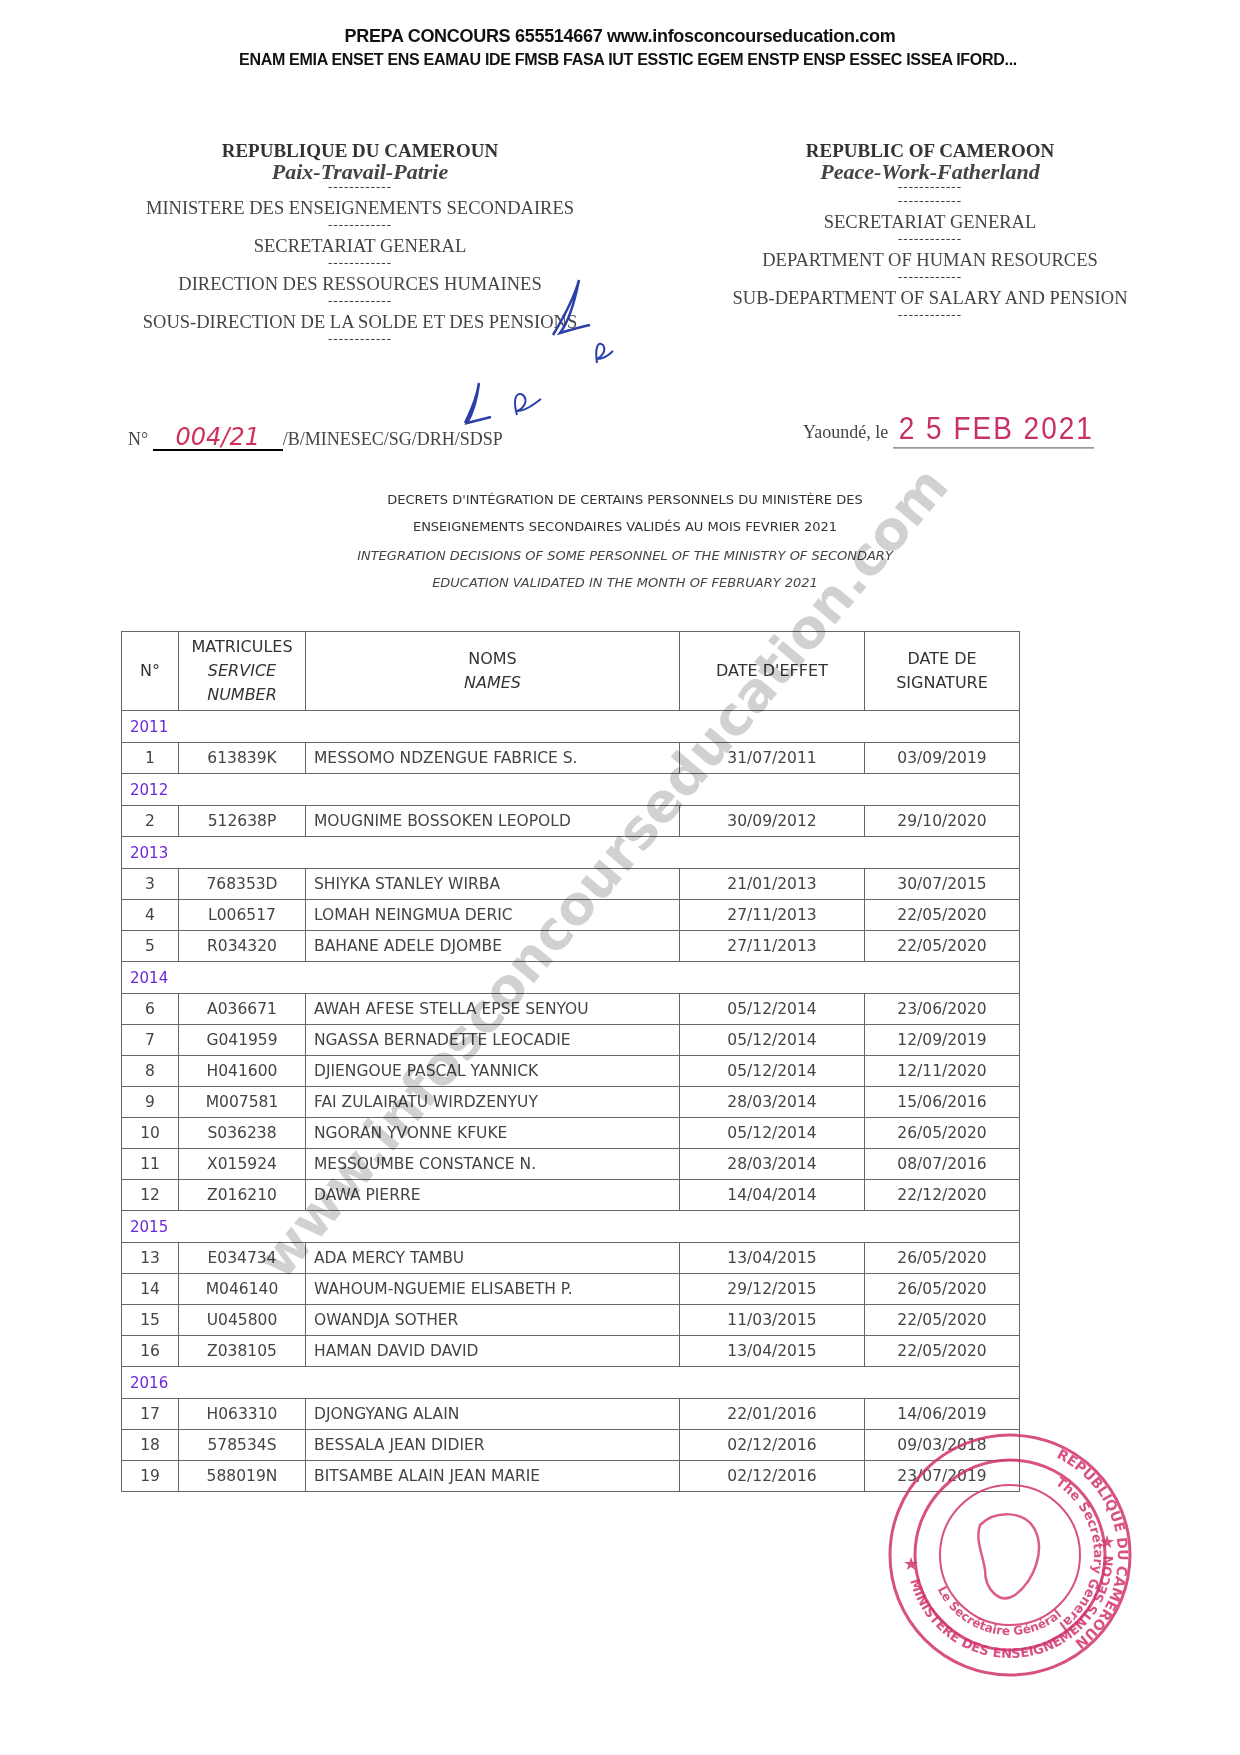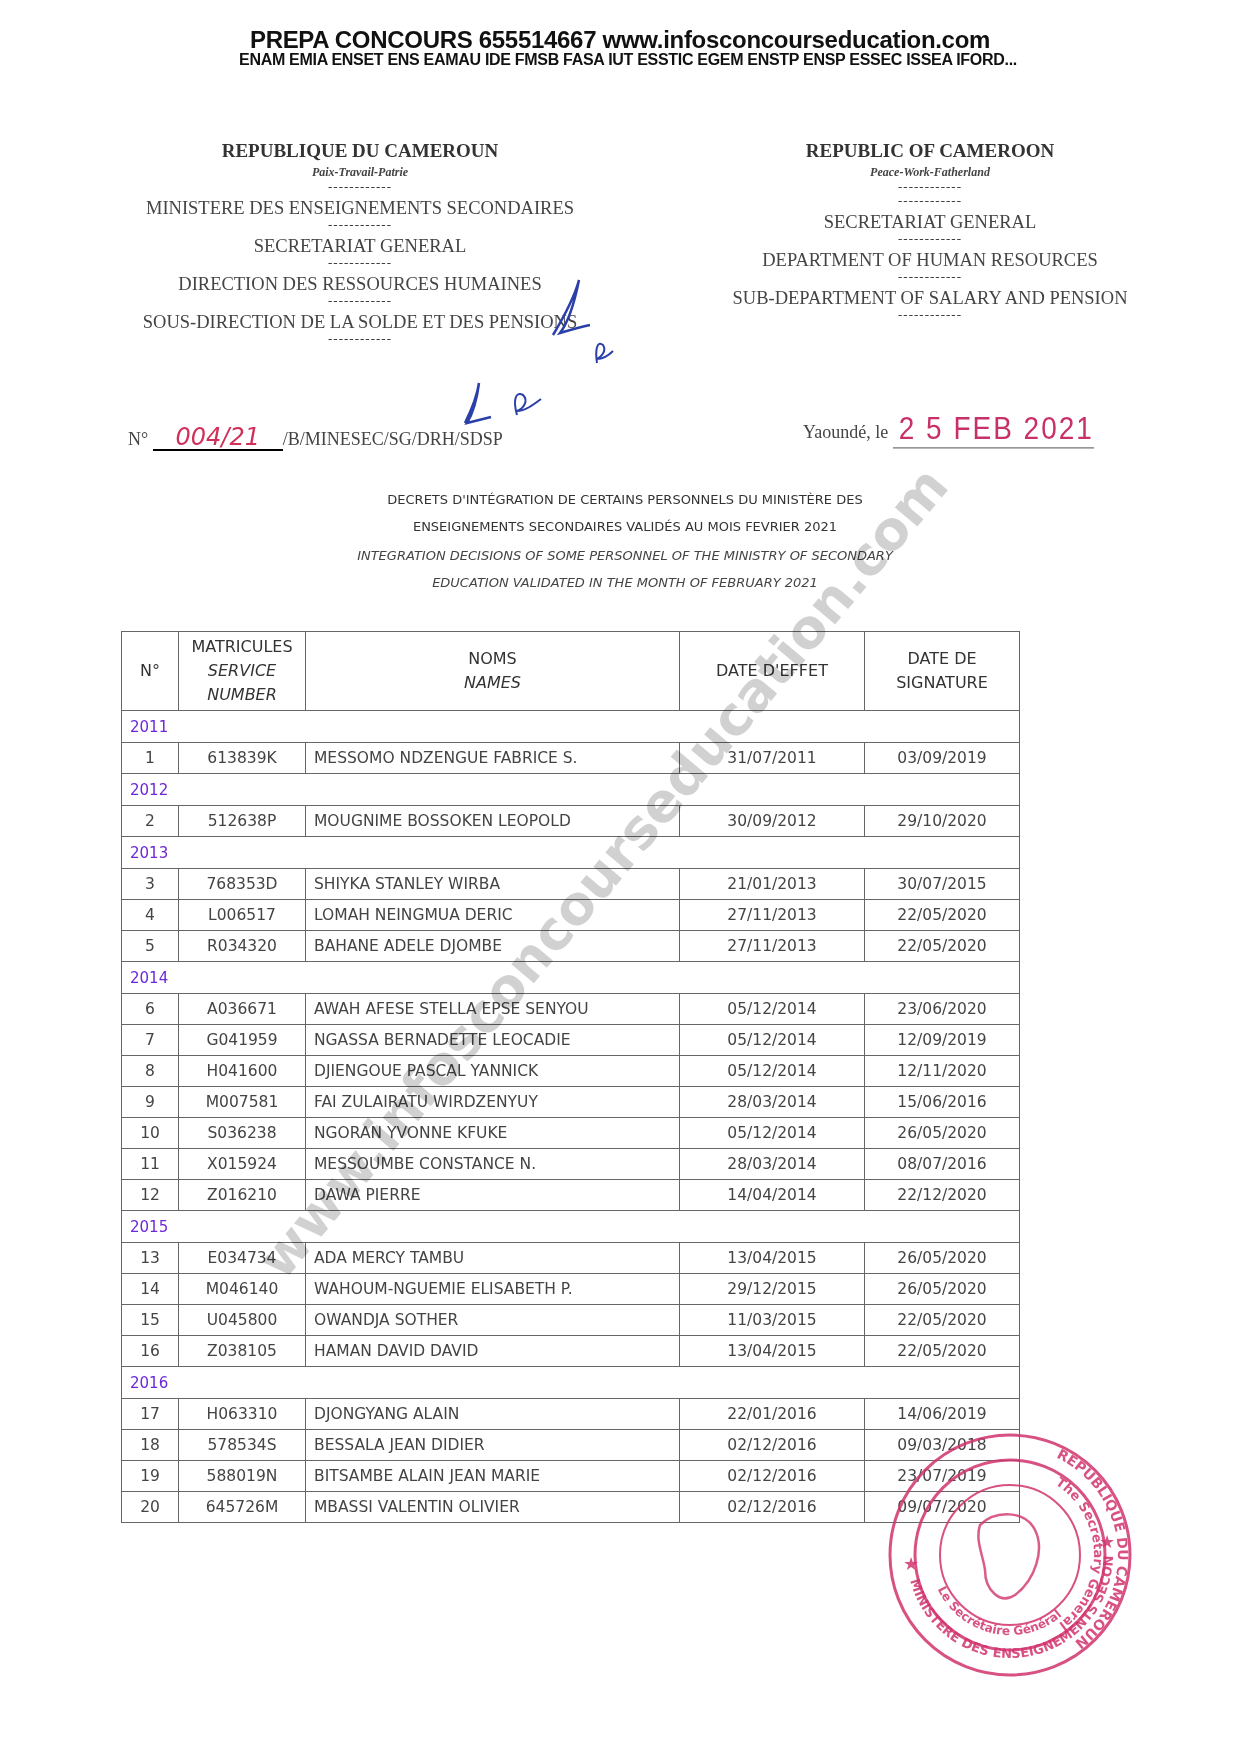--- a/index.html
+++ b/index.html
@@ -1,25 +1,25 @@
 <!DOCTYPE html>
 <html><head>
 <meta charset="utf-8">
 <style>
   html, body { margin: 0; padding: 0; }
   body { width: 1240px; height: 1755px; background: #ffffff; position: relative; overflow: hidden; color: #222; }
   .banner { position: absolute; left: 0; width: 1240px; text-align: center; font-family: "Liberation Sans", sans-serif; font-weight: bold; color: #111; letter-spacing: -0.3px; }
-  .banner.l1 { top: 26px; font-size: 24px; }
+  .banner.l1 { top: 26px; font-size: 18px; }
   .banner.l2 { top: 51px; font-size: 16px; padding-left: 8px; }
 
   .hdr { position: absolute; top: 140px; width: 520px; text-align: center; font-family: "Liberation Serif", serif; color: #333; }
   .hdr.left { left: 100px; }
   .hdr.right { left: 670px; width: 520px; }
   .hdr .country { font-weight: bold; font-size: 19px; line-height: 22px; color: #333; }
-  .hdr .motto { font-style: italic; font-weight: bold; font-size: 12px; line-height: 20px; color: #444; }
+  .hdr .motto { font-style: italic; font-weight: bold; font-size: 22px; line-height: 20px; color: #444; }
   .hdr .dash { font-size: 13px; line-height: 10px; height: 14px; color: #333; letter-spacing: 1px; }
   .hdr .line { font-size: 18.5px; line-height: 24px; color: #444; }
 
   .ref { position: absolute; top: 425px; left: 128px; font-family: "Liberation Serif", serif; font-size: 18px; color: #444; }
   .ref .num { display: inline-block; min-width: 130px; border-bottom: 2px solid #000000; color: #d0305a; font-family: "DejaVu Sans", sans-serif; font-size: 24px; font-style: italic; text-align: center; line-height: 24px; }
   .date-line { position: absolute; top: 413px; left: 803px; font-family: "Liberation Serif", serif; font-size: 18px; color: #444; }
   .date-line .stamp { display: inline-block; min-width: 110px; border-bottom: 1px solid #666; color: #c8306a; font-family: "Liberation Sans", sans-serif; font-size: 28px; letter-spacing: 2px; text-align: left; padding-left: 6px; transform: scaleY(1.15); }
 
   .title { position: absolute; left: 150px; width: 950px; text-align: center; font-family: "DejaVu Sans", sans-serif; color: #333; font-size: 13px; line-height: 27px; }
   .title.fr { top: 486px; }
@@ -267,27 +267,20 @@
         <td>BESSALA JEAN DIDIER</td>
         <td class="c">02/12/2016</td>
         <td class="c">09/03/2018</td>
       </tr>
       <tr>
         <td class="c">19</td>
         <td class="c">588019N</td>
         <td>BITSAMBE ALAIN JEAN MARIE</td>
         <td class="c">02/12/2016</td>
         <td class="c">23/07/2019</td>
-      </tr>
-      <tr>
-        <td class="c">20</td>
-        <td class="c">645726M</td>
-        <td>MBASSI VALENTIN OLIVIER</td>
-        <td class="c">02/12/2016</td>
-        <td class="c">09/07/2020</td>
       </tr>
     </tbody>
 </table>
 
 <div class="watermark">www.infosconcourseducation.com</div>
 
 <svg class="seal" viewBox="0 0 250 250">
   <defs>
     <path id="ringOuter" d="M125,125 m-108,0 a108,108 0 1,1 216,0 a108,108 0 1,1 -216,0"></path>
     <path id="ringInner" d="M125,125 m-84,0 a84,84 0 1,1 168,0 a84,84 0 1,1 -168,0"></path>

